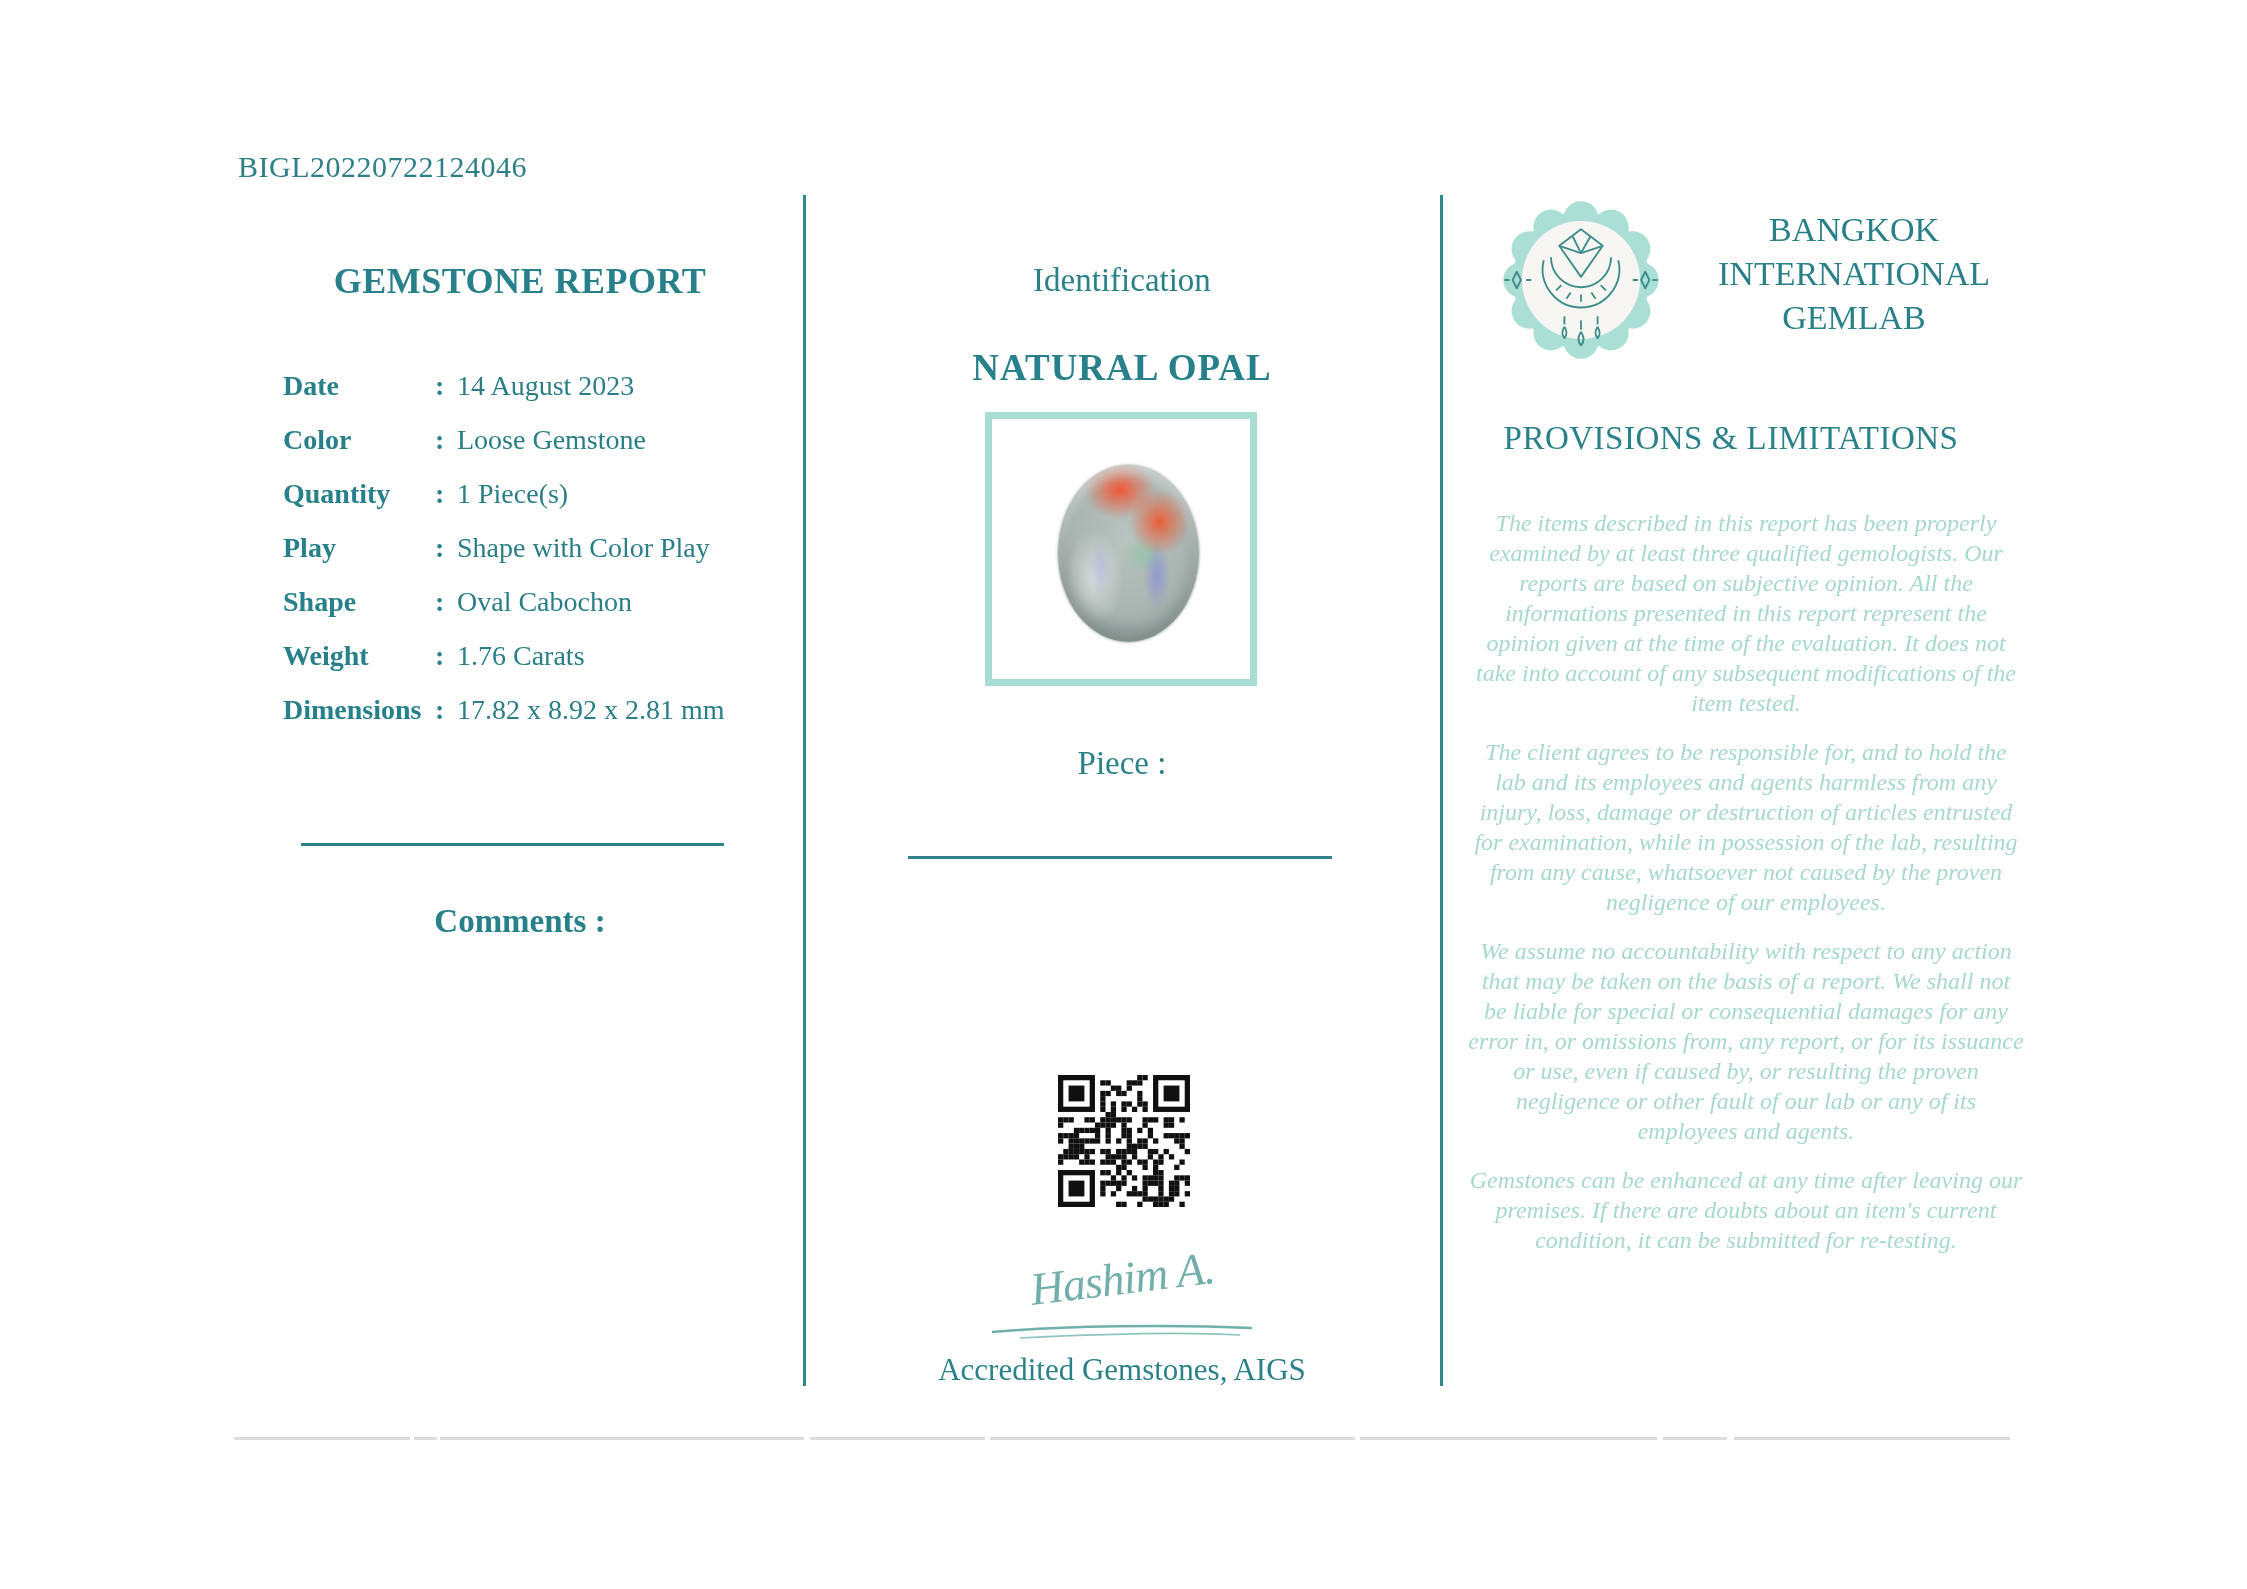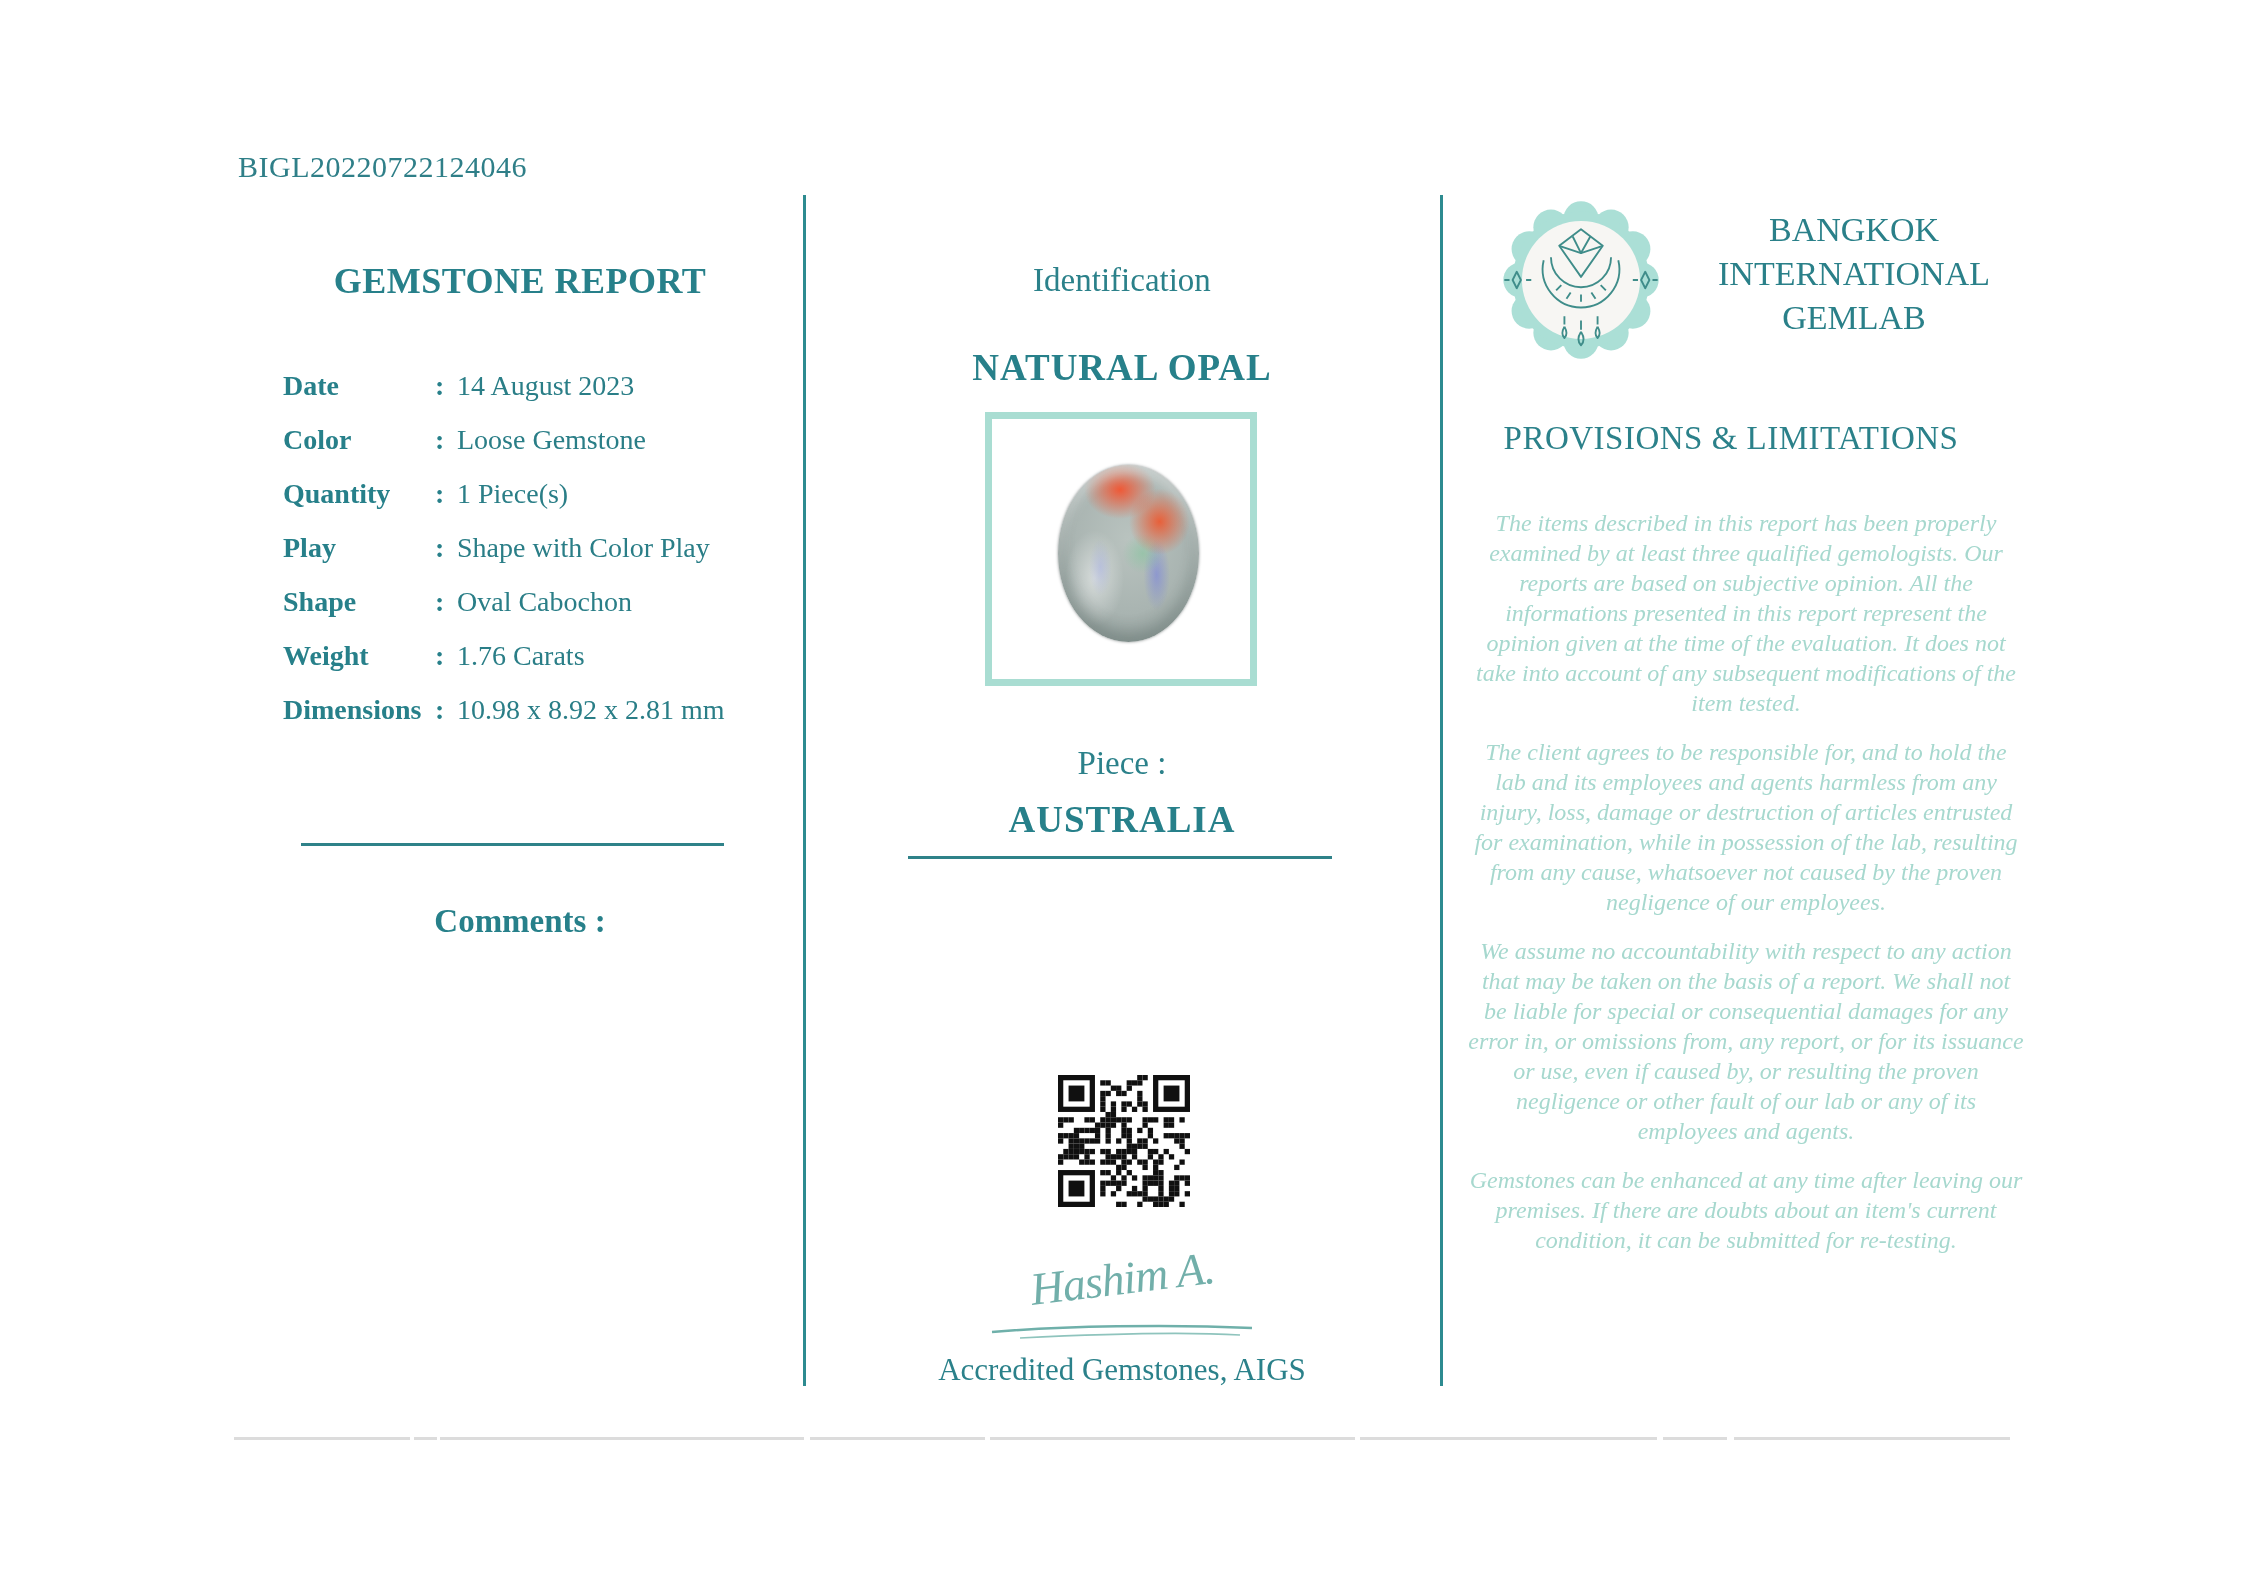--- a/index.html
+++ b/index.html
@@ -106,39 +106,38 @@
       <span class="field-value">Oval Cabochon</span>
     </div>
     <div class="field-row">
       <span class="field-label">Weight</span>
       <span class="field-colon">:</span>
       <span class="field-value">1.76 Carats</span>
     </div>
     <div class="field-row">
       <span class="field-label">Dimensions</span>
       <span class="field-colon">:</span>
-      <span class="field-value">10.98 x 8.92 x 2.81 mm</span>
+      <span class="field-value">17.82 x 8.92 x 2.81 mm</span>
     </div>
   </div>
 
   <div class="abs hline1"></div>
   <div class="abs comments-label">Comments :</div>
 
   <div class="abs vdiv vdiv-1"></div>
   <div class="abs vdiv vdiv-2"></div>
 
   <div class="abs ident-title">Identification</div>
   <div class="abs ident-value">NATURAL OPAL</div>
 
   <div class="abs gem-box">
     <div class="opal"></div>
   </div>
 
   <div class="abs origin-label">Piece :</div>
-  <div class="abs origin-value">AUSTRALIA</div>
   <div class="abs hline2"></div>
 
   <div class="abs qr"><svg width="132" height="132" viewBox="0 0 132 132" xmlns="http://www.w3.org/2000/svg">
         <rect width="100%" height="100%" fill="#fff"></rect>
         <rect x="79.2" y="0" width="5.28" height="5.28" fill="#101010"></rect>
         <rect x="84.48" y="0" width="5.28" height="5.28" fill="#101010"></rect>
         <rect x="42.24" y="5.28" width="5.28" height="5.28" fill="#101010"></rect>
         <rect x="47.52" y="5.28" width="5.28" height="5.28" fill="#101010"></rect>
         <rect x="68.64" y="5.28" width="5.28" height="5.28" fill="#101010"></rect>
         <rect x="73.92" y="5.28" width="5.28" height="5.28" fill="#101010"></rect>

